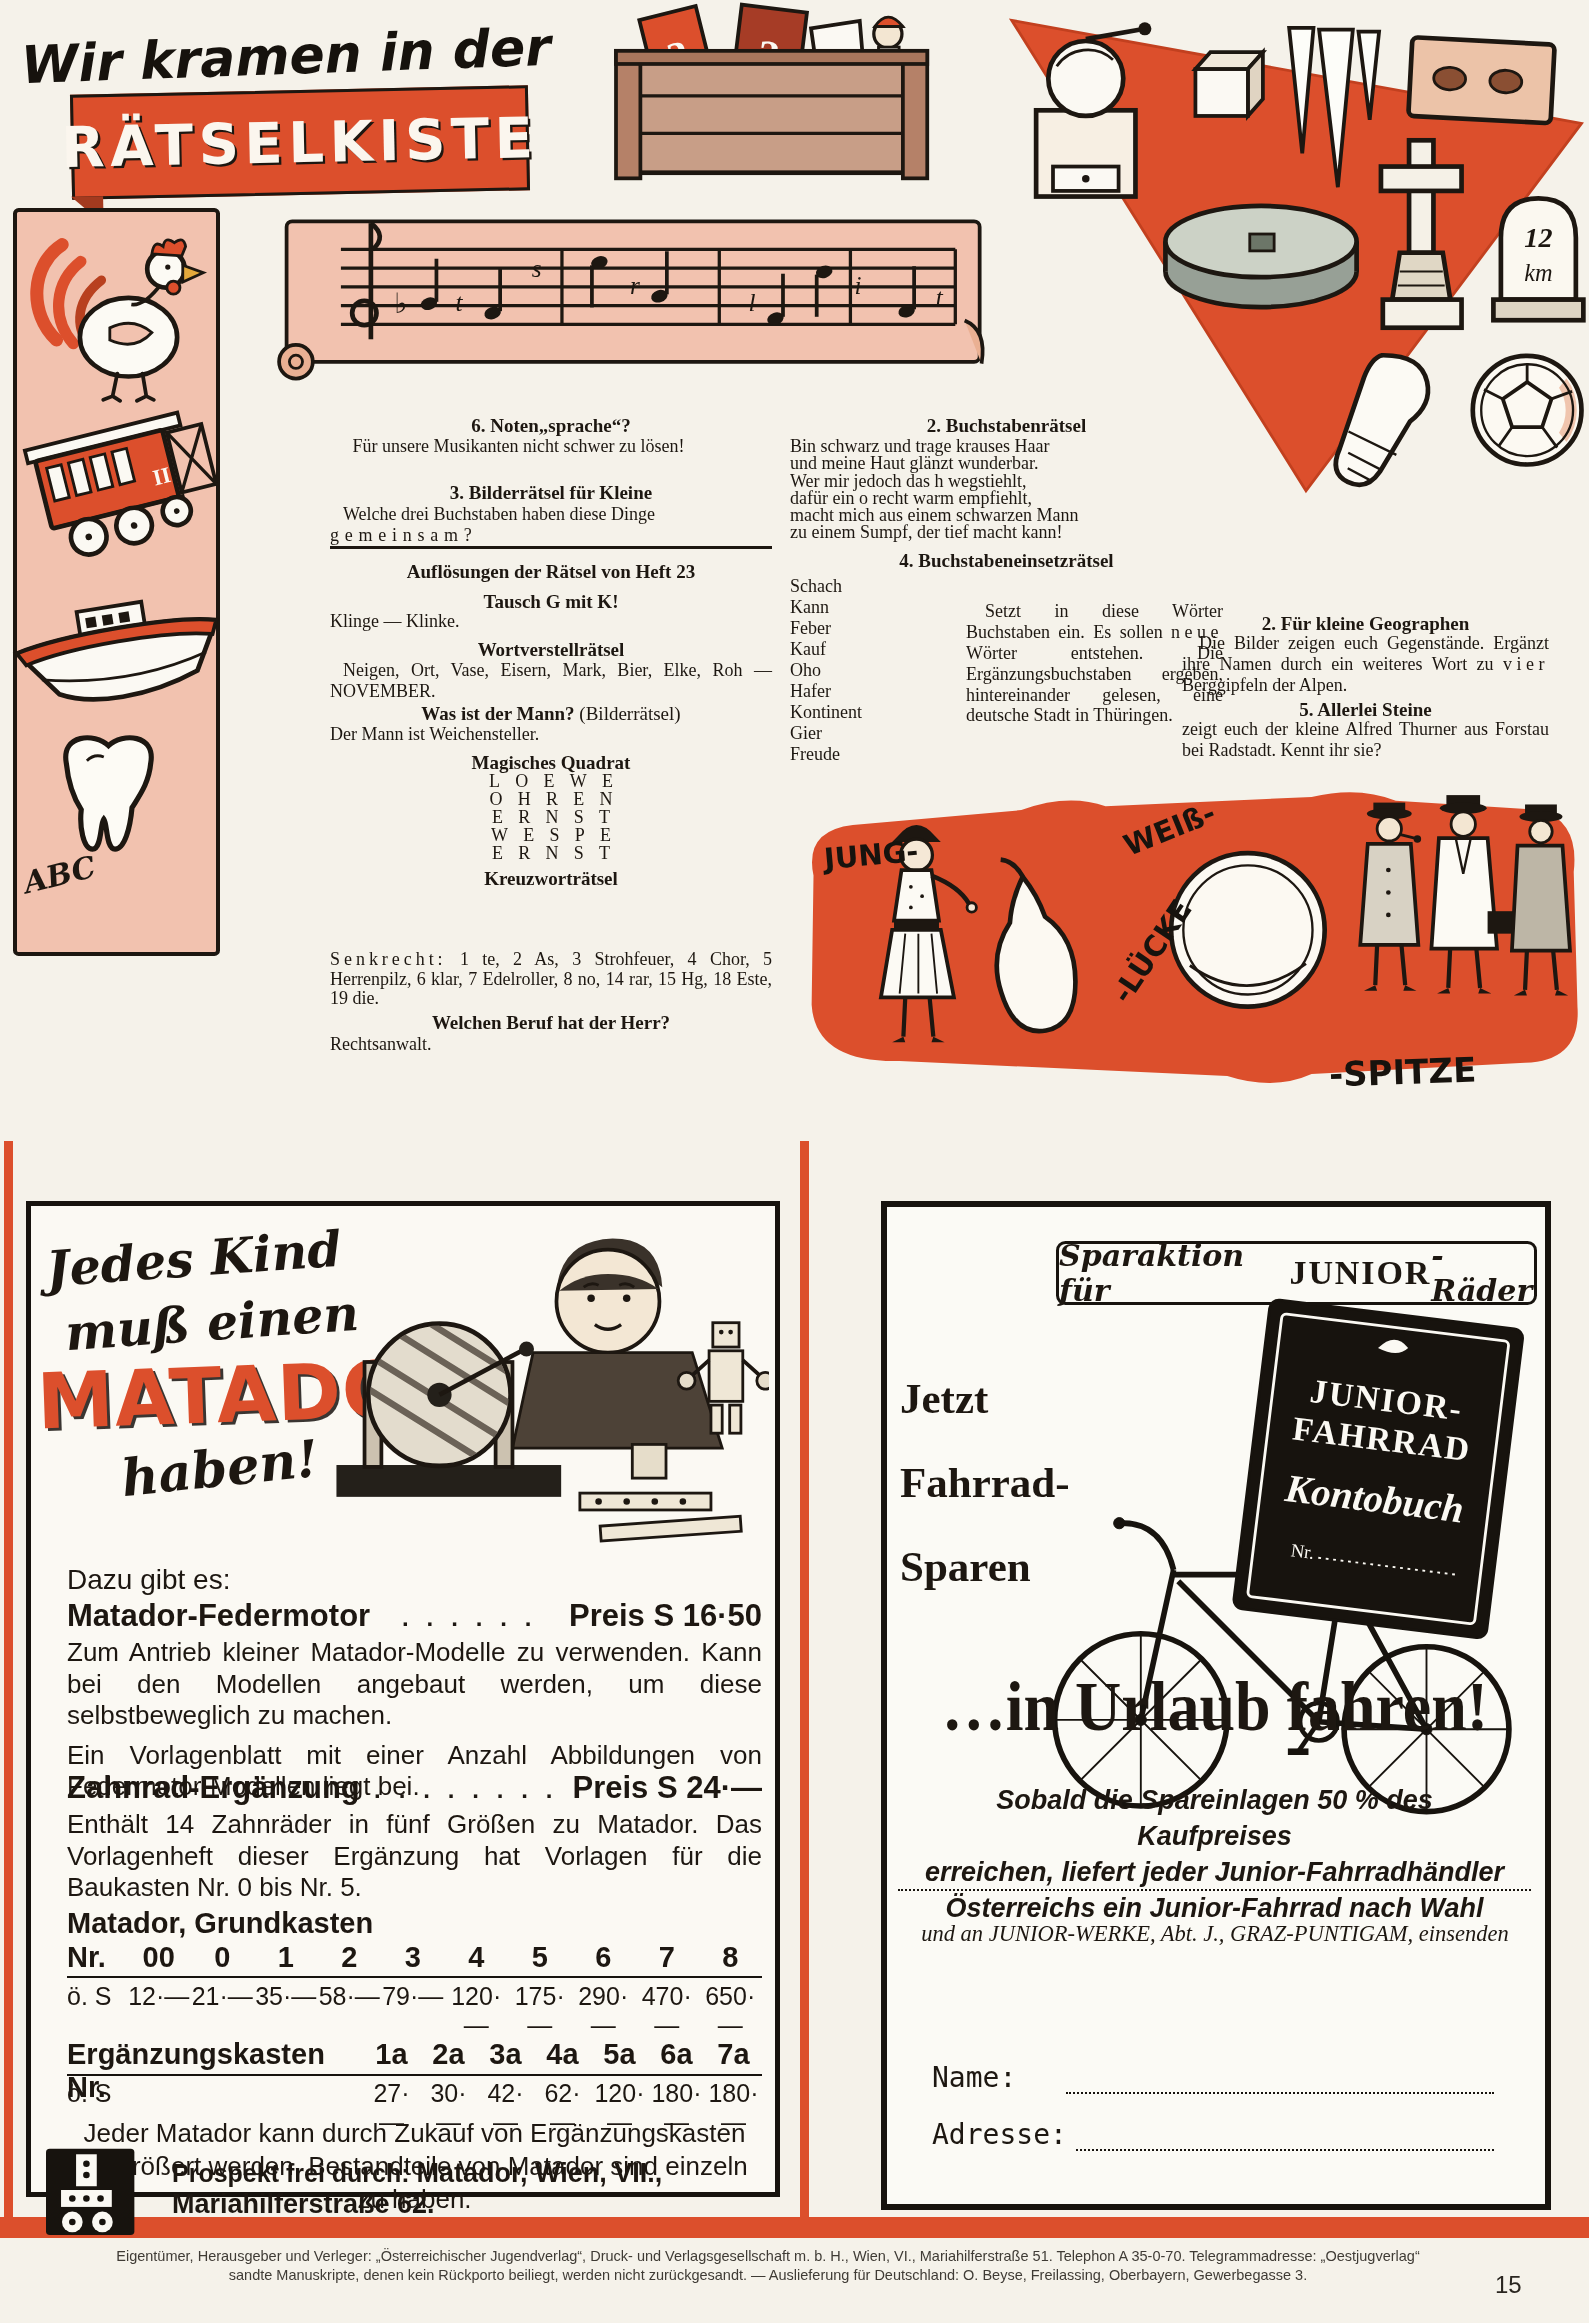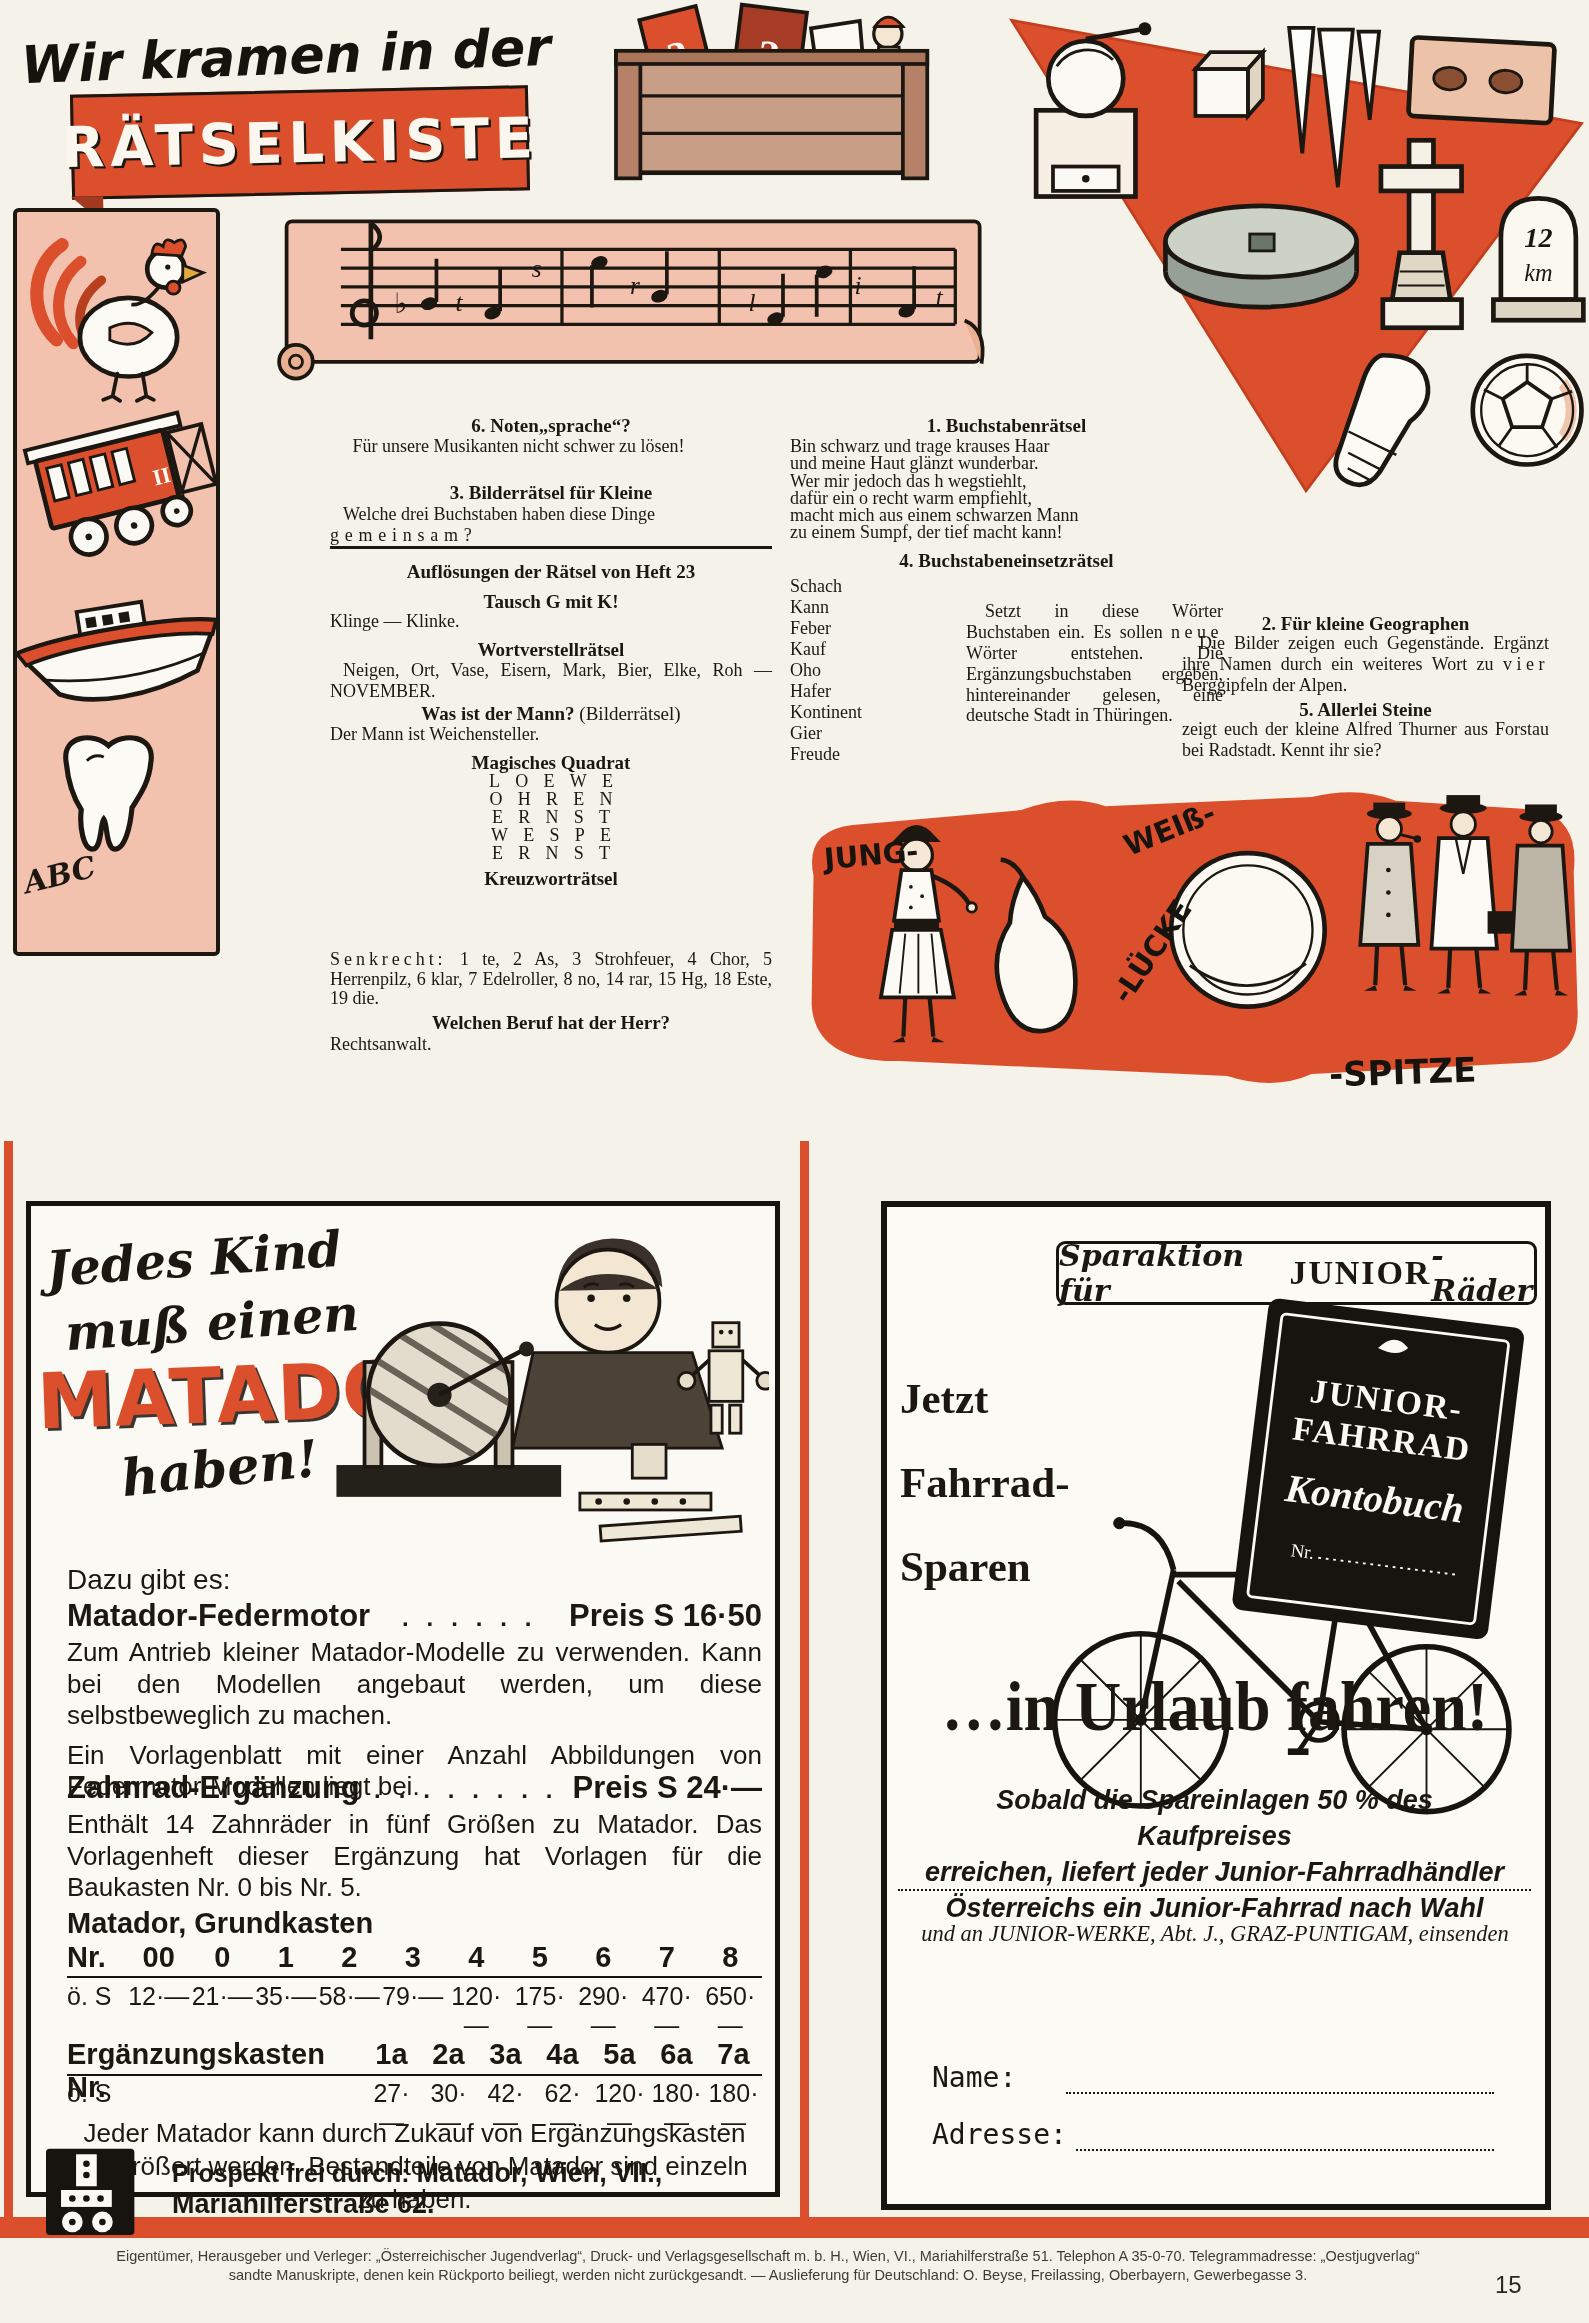--- a/index.html
+++ b/index.html
@@ -249,21 +249,21 @@
       <div class="magicrow">WESPE</div>
       <div class="magicrow">ERNST</div>
     </div>
     <p class="ph col-block" style="top:461px">Kreuzworträtsel</p>
     <p class="pt col-block just" style="top:543px;line-height:19.7px"><span class="sp2" style="letter-spacing:.22em">Senkrecht:</span> <span>1 te, 2 As, 3 Strohfeuer, 4 Chor, 5 Herrenpilz, 6 klar, 7 Edelroller, 8 no, 14 rar, 15 Hg, 18 Este, 19 die.</span></p>
     <p class="ph col-block" style="top:605px">Welchen Beruf hat der Herr?</p>
     <p class="pt col-block" style="top:627px">Rechtsanwalt.</p>
   </div>
 
   <div class="abs" style="left:790px;top:409px;width:433px;height:384px;">
-    <p class="ph col-block" style="top:5.6px">1. Buchstabenrätsel</p>
+    <p class="ph col-block" style="top:5.6px">2. Buchstabenrätsel</p>
     <div class="col-block pt" style="top:29px;line-height:17.3px">
       <span style="display:block">Bin schwarz und trage krauses Haar</span>
       <span style="display:block">und meine Haut glänzt wunderbar.</span>
       <span style="display:block">Wer mir jedoch das h wegstiehlt,</span>
       <span style="display:block">dafür ein o recht warm empfiehlt,</span>
       <span style="display:block">macht mich aus einem schwarzen Mann</span>
       <span style="display:block">zu einem Sumpf, der tief macht kann!</span>
     </div>
     <p class="ph col-block" style="top:141px">4. Buchstabeneinsetzrätsel</p>
     <div class="abs pt" style="left:0;top:167px;width:159px;line-height:21px">

